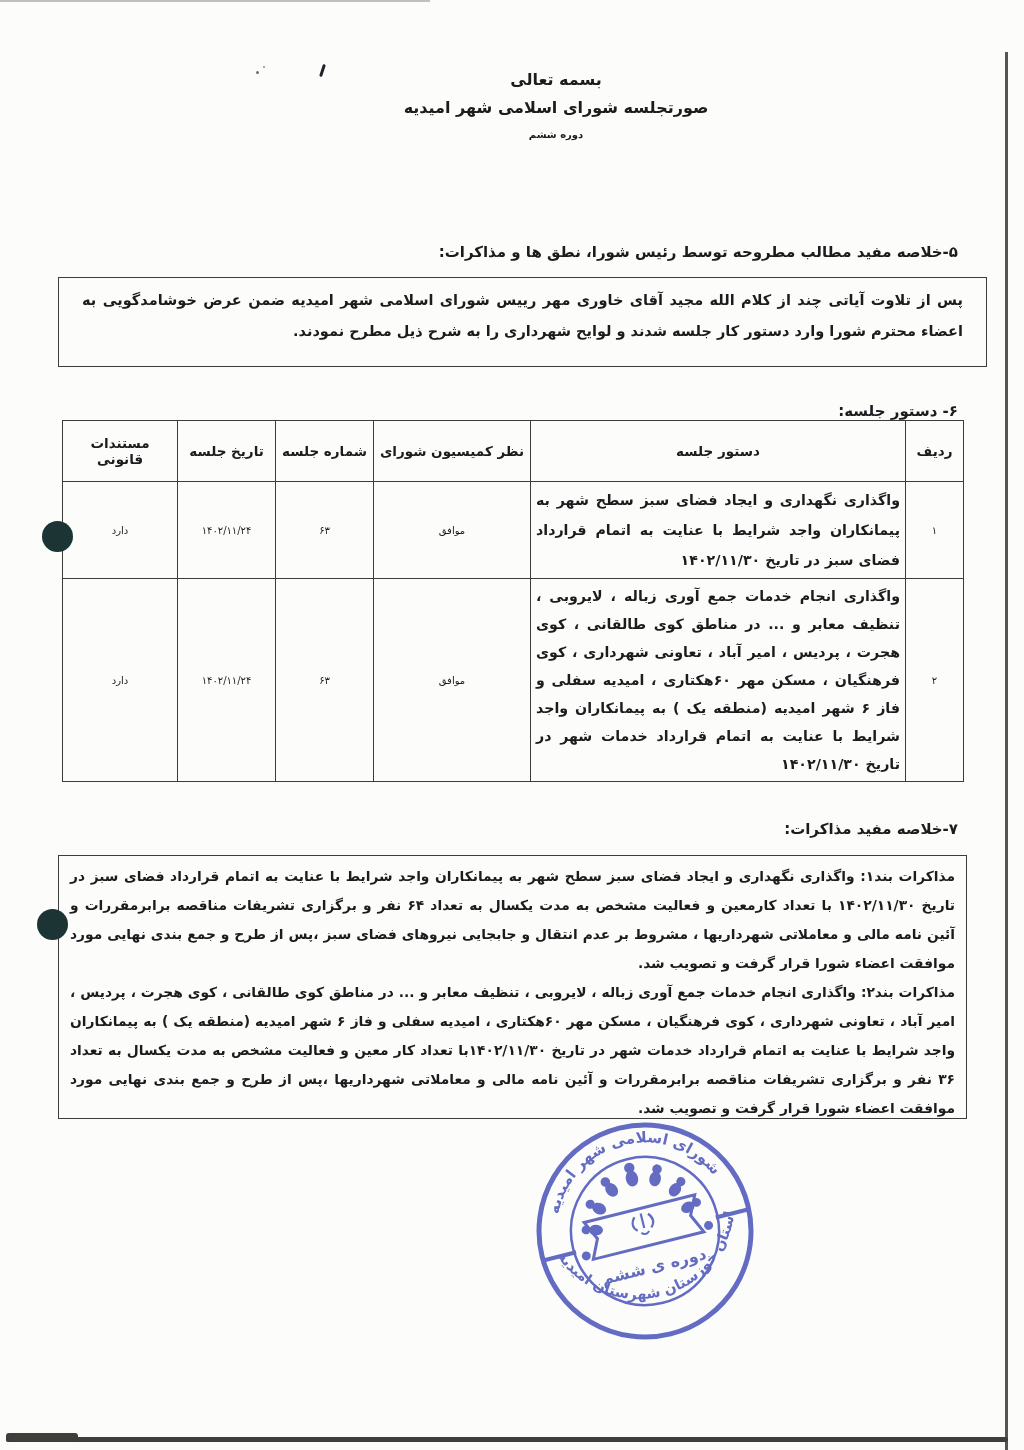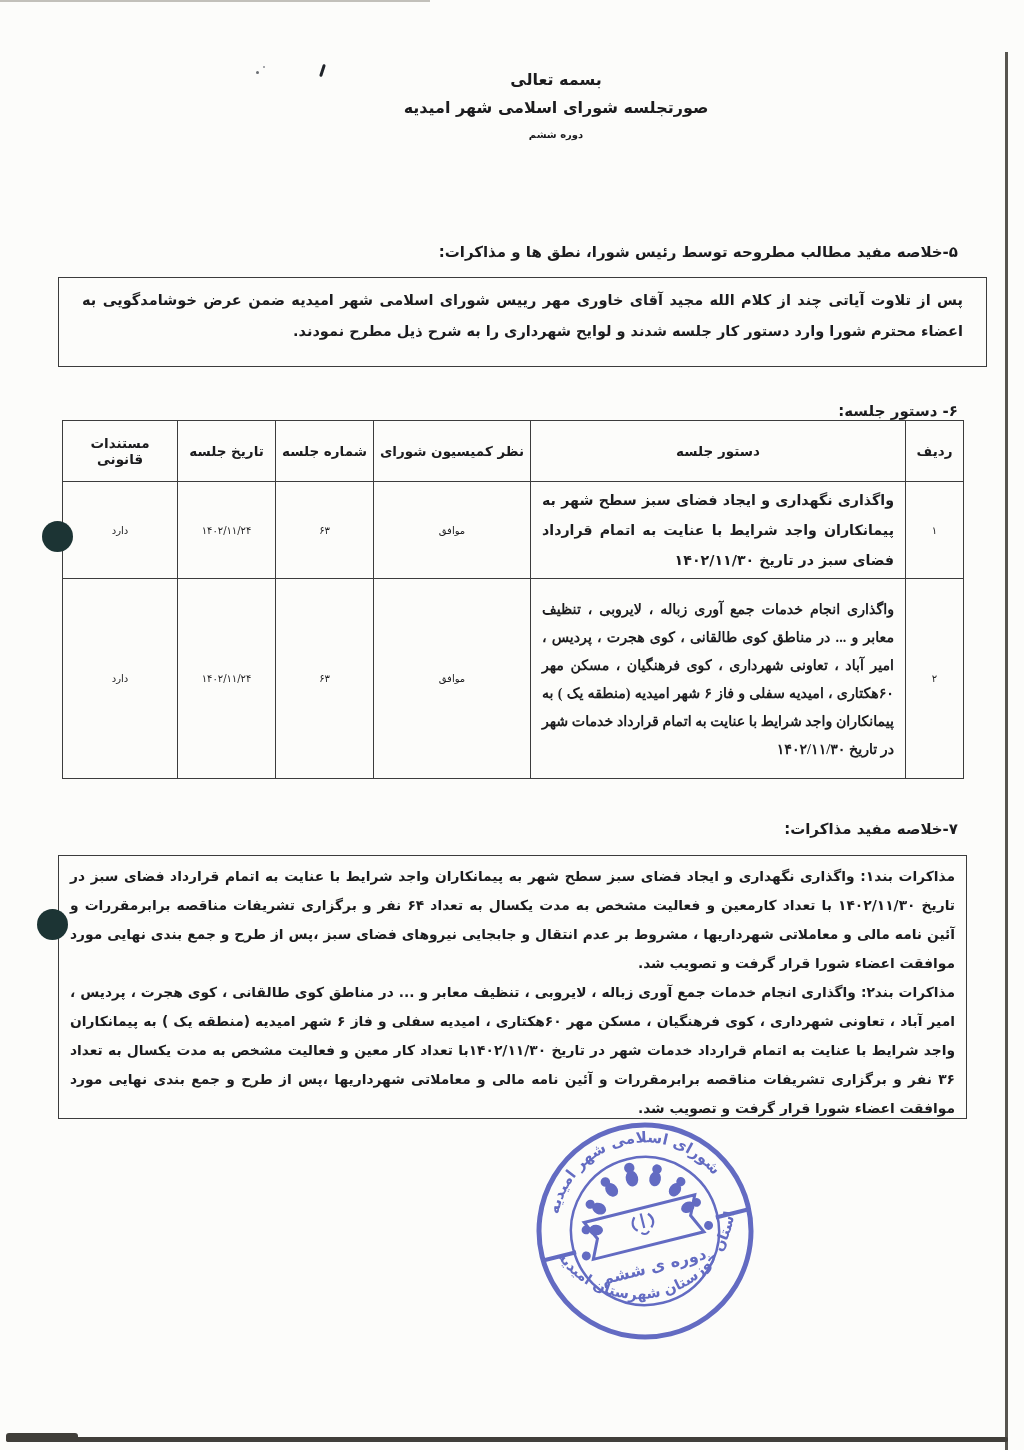--- a/index.html
+++ b/index.html
@@ -38,24 +38,24 @@
   .box5{left:58px;top:277px;width:881px;height:74px;padding:7px 23px;
         font-size:14.5px;font-weight:bold;line-height:31px;text-align:justify;}
   .box7{left:58px;top:855px;width:885px;height:250px;padding:6px 11px;
         font-size:13.8px;font-weight:bold;line-height:29px;text-align:justify;}
   .box7 p{margin:0;}
   
   .agenda-table{left:62px;top:420px;width:901px;border-collapse:collapse;direction:rtl;table-layout:fixed;}
   .agenda-table td,.agenda-table th{border:1.5px solid #3c3c3c;vertical-align:middle;}
   .agenda-table th{height:42px;font-size:13.5px;font-weight:bold;text-align:center;padding:9px 4px;}
   .cell-center{text-align:center;font-size:10px;font-weight:normal;}
-  .cell-agenda{font-size:14.2px;font-weight:bold;text-align:justify;padding:3px 11px;line-height:30px;}
+  .cell-agenda{font-size:14.2px;font-weight:bold;text-align:justify;padding:3px 5px;line-height:30px;}
   .row-1{height:95px;}
   .row-2{height:200px;}
-  .row-2 .cell-agenda{line-height:28px;font-family:Liberation Serif, serif;}
+  .row-2 .cell-agenda{line-height:28px;}
   
   .stamp-wrap{left:520px;top:1106px;width:250px;height:250px;transform:rotate(-14deg);opacity:0.88;}
   .st{fill:none;stroke:#4e58bb;}
   .st-fill{fill:#4e58bb;stroke:none;}
   .stamp-text{fill:#4e58bb;font-weight:bold;font-family:"DejaVu Sans", sans-serif;}
 </style>
 </head>
 <body>
 
 <div class="abs edge-top"></div>

